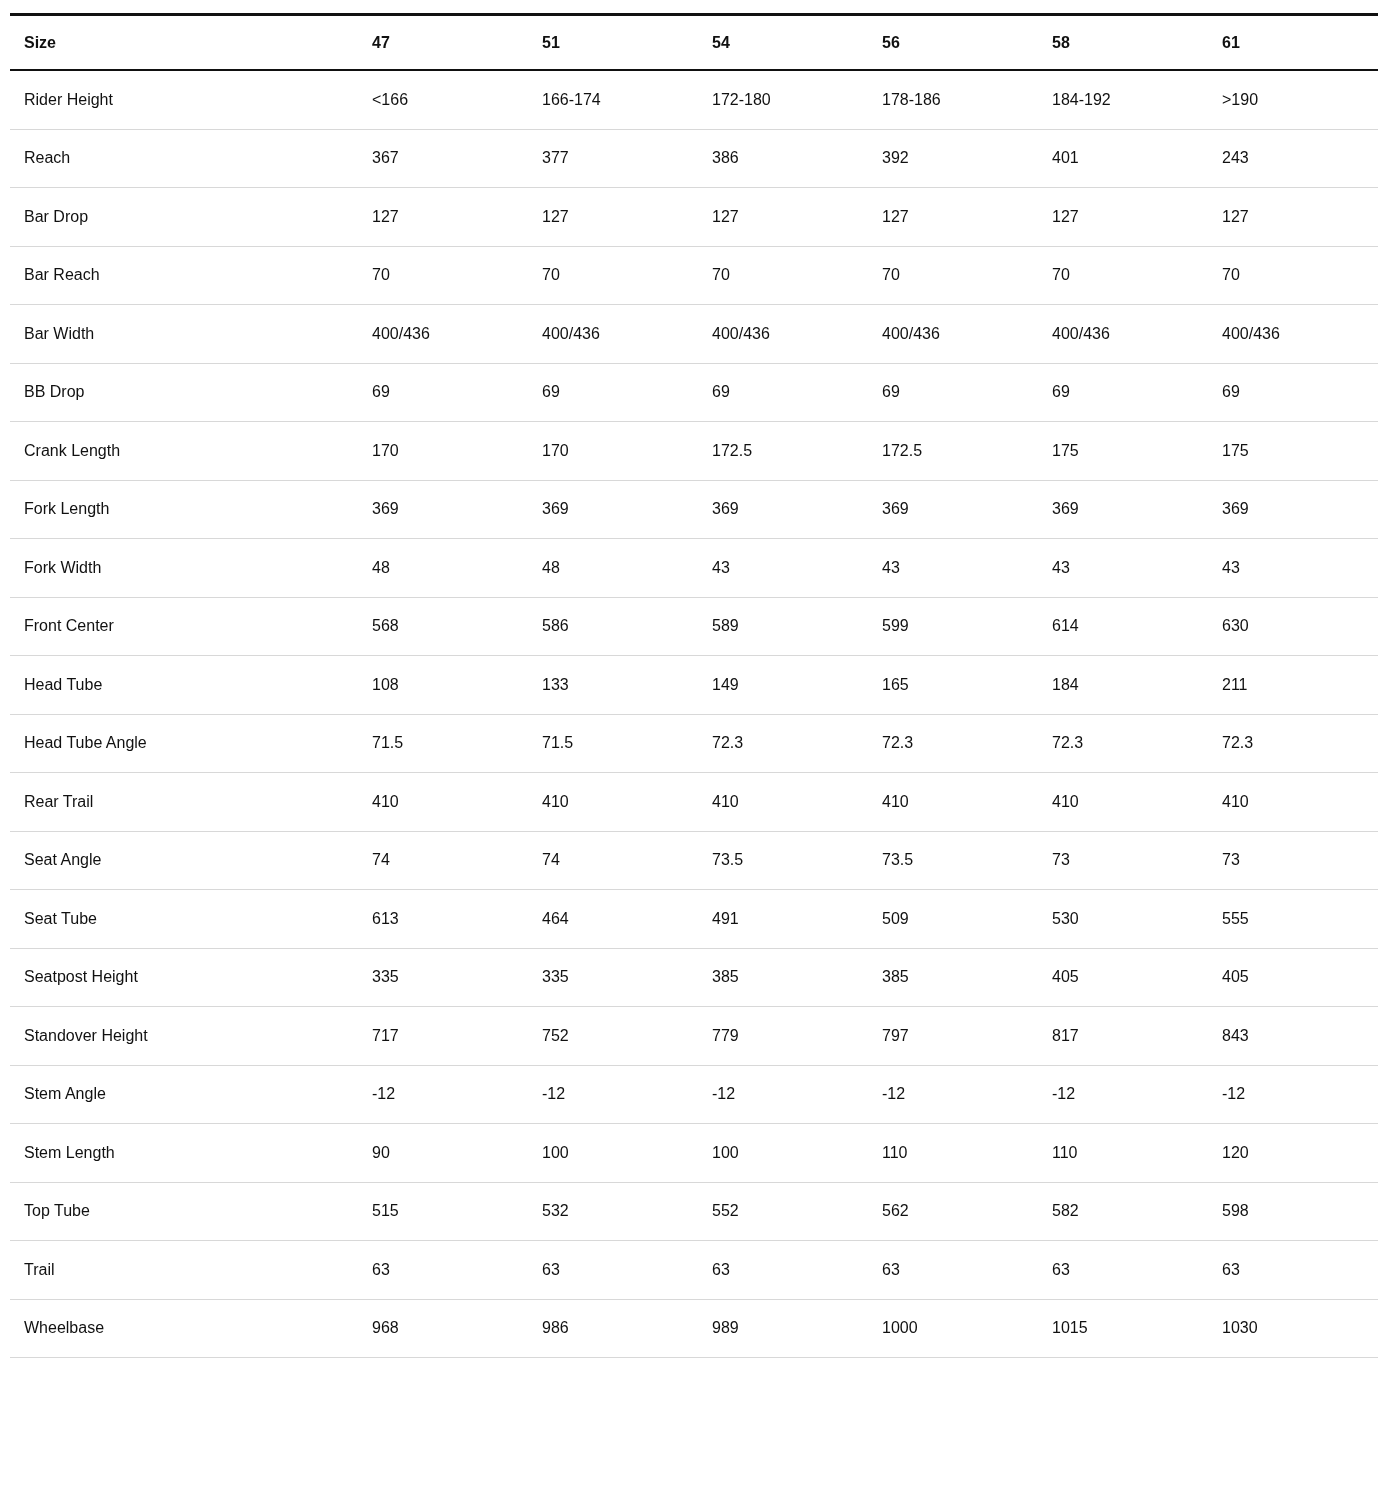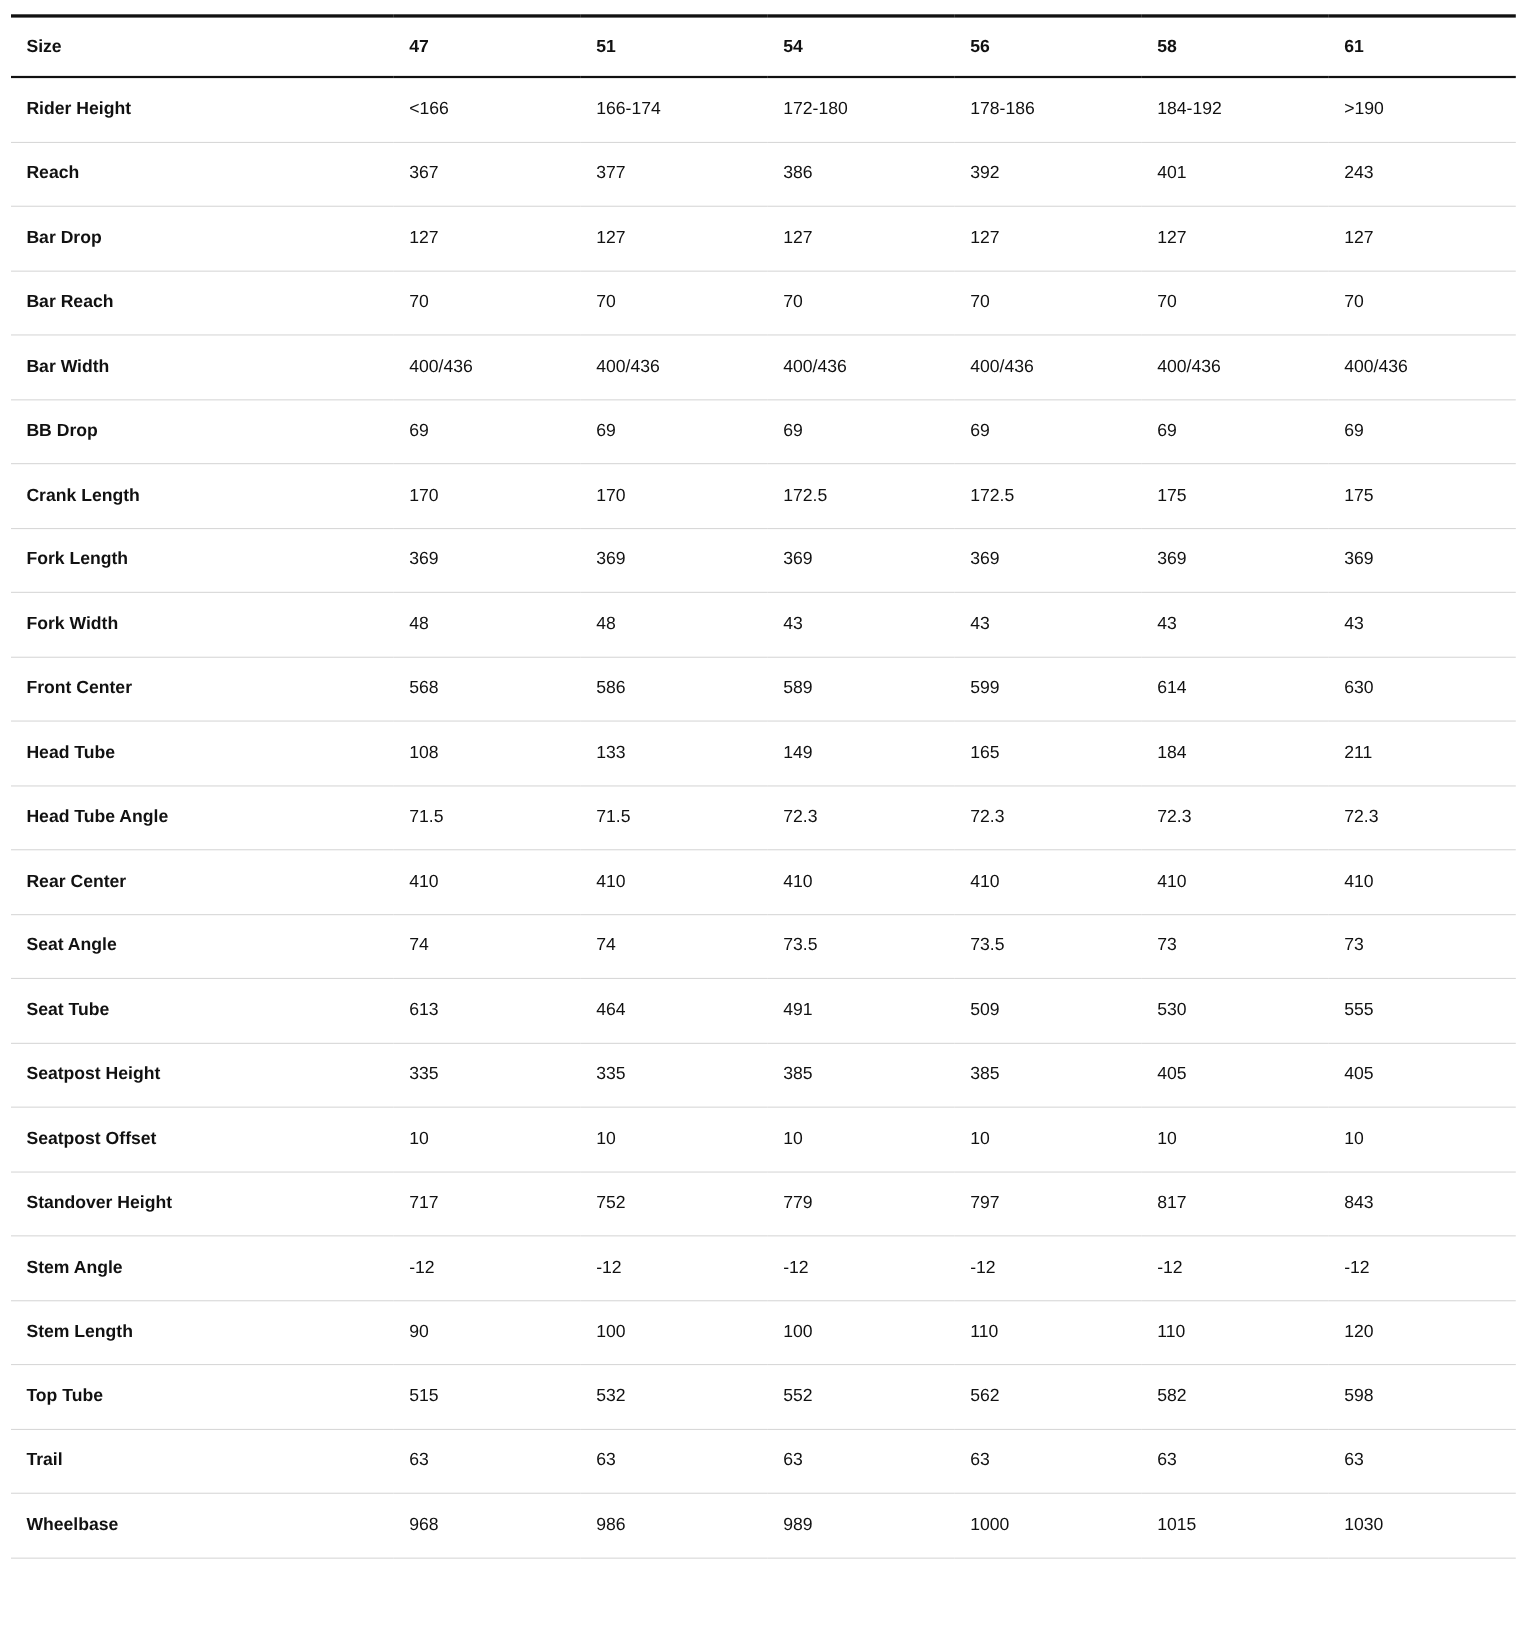--- a/index.html
+++ b/index.html
@@ -33,21 +33,21 @@
     line-height: 1;
     white-space: nowrap;
     overflow: hidden;
   }
   thead th {
     height: 53px;
     font-weight: 700;
   }
   tbody th {
     height: 57.5px;
-    font-weight: 700;
+    font-weight: 400;
   }
   tbody td {
     height: 57.5px;
     font-weight: 400;
   }
 </style>
 </head>
 <body>
 
 <table class="geo-table">
@@ -174,21 +174,21 @@
       <tr>
     <th scope="row">Head Tube Angle</th>
   <td>71.5</td>
         <td>71.5</td>
         <td>72.3</td>
         <td>72.3</td>
         <td>72.3</td>
         <td>72.3</td>
       </tr>
       <tr>
-    <th scope="row">Rear Center</th>
+    <th scope="row">Rear Trail</th>
   <td>410</td>
         <td>410</td>
         <td>410</td>
         <td>410</td>
         <td>410</td>
         <td>410</td>
       </tr>
       <tr>
     <th scope="row">Seat Angle</th>
   <td>74</td>
@@ -210,29 +210,20 @@
       <tr>
     <th scope="row">Seatpost Height</th>
   <td>335</td>
         <td>335</td>
         <td>385</td>
         <td>385</td>
         <td>405</td>
         <td>405</td>
       </tr>
       <tr>
-    <th scope="row">Seatpost Offset</th>
-  <td>10</td>
-        <td>10</td>
-        <td>10</td>
-        <td>10</td>
-        <td>10</td>
-        <td>10</td>
-      </tr>
-      <tr>
     <th scope="row">Standover Height</th>
   <td>717</td>
         <td>752</td>
         <td>779</td>
         <td>797</td>
         <td>817</td>
         <td>843</td>
       </tr>
       <tr>
     <th scope="row">Stem Angle</th>

